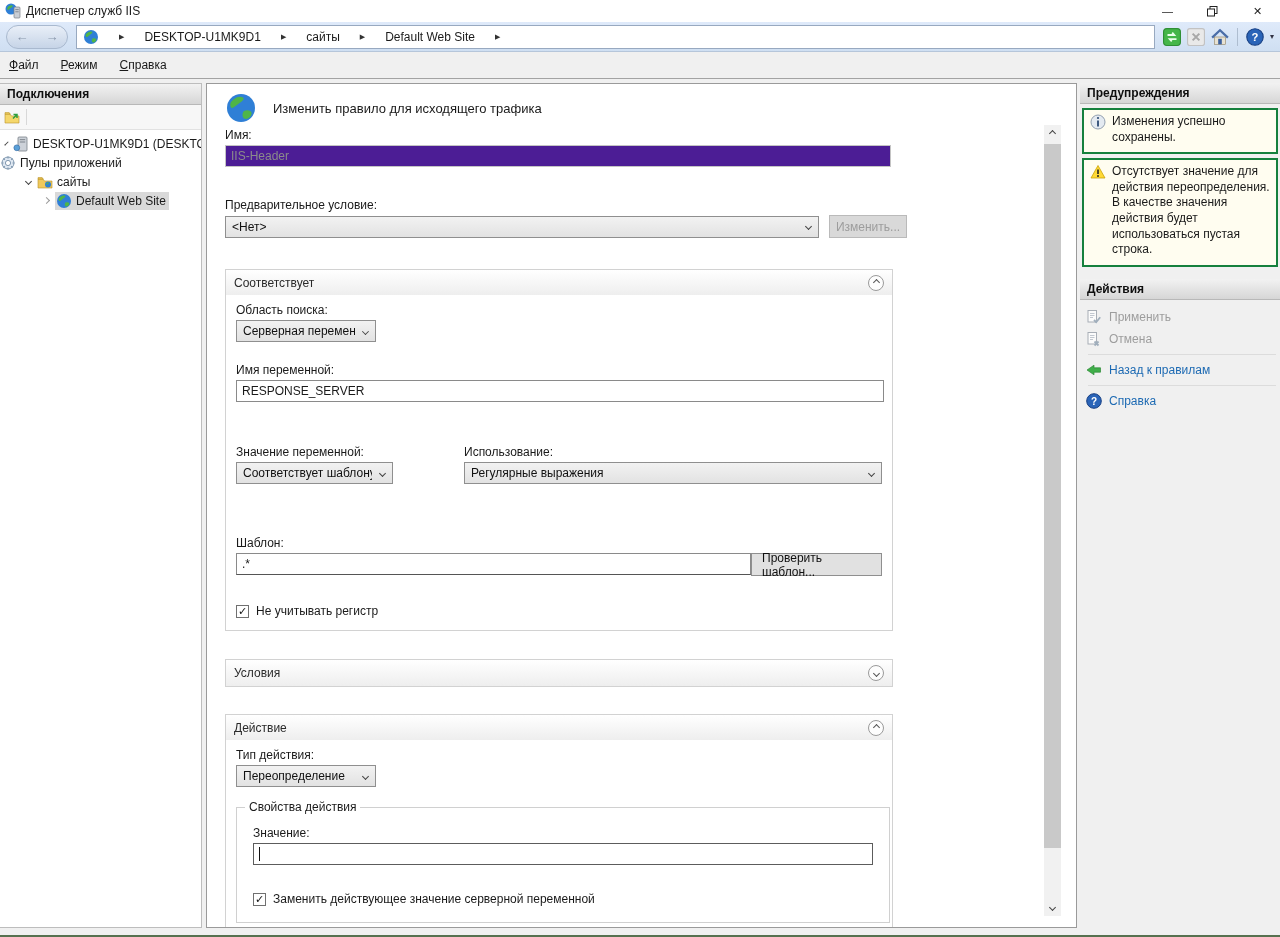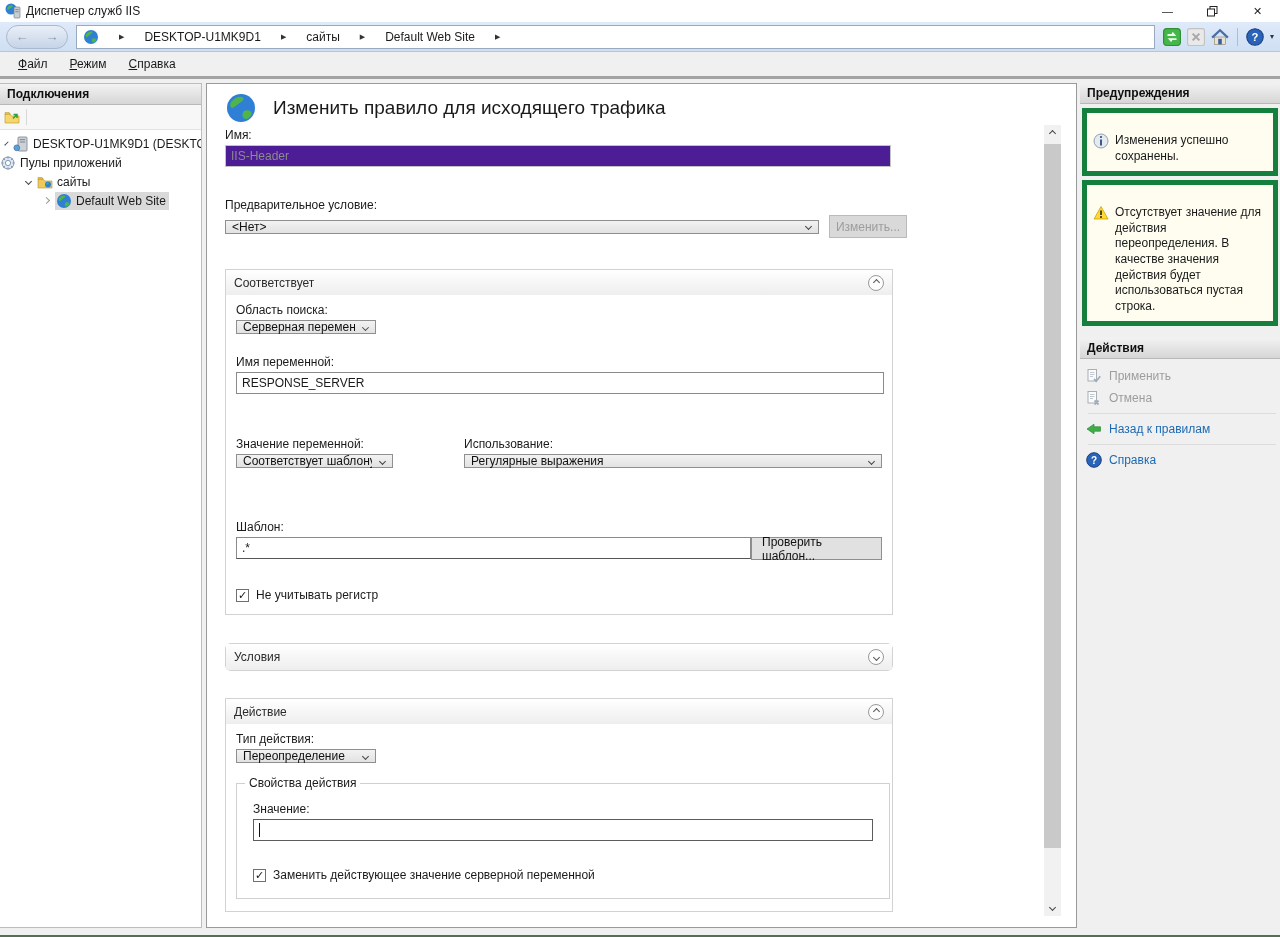--- a/index.html
+++ b/index.html
@@ -20,21 +20,21 @@
   .navpill .arr { color:#8a98ac; font-size:13px; line-height:1; }
   .addressbox { flex:1; height:24px; background:#fff; border:1px solid #98a9c0; display:flex; align-items:center; padding:0 6px; gap:20px; }
   .crumb { font-size:12px; color:#1a1a1a; white-space:nowrap; }
   .crumbsep { color:#333; font-size:7px; }
   .tbicons { display:flex; align-items:center; gap:6px; margin-left:8px; }
   .tbicon { width:18px; height:18px; }
   .tbsep { width:1px; height:18px; background:#aebdd0; margin:0 2px; }
   .helpdrop { font-size:8px; color:#334; }
 
   
-  .menubar { height:27px; background:#f0f0f0; border-bottom:3px solid #a3a3a3; display:flex; align-items:center; padding-left:9px; gap:4px; flex:0 0 auto; }
+  .menubar { height:27px; background:#f0f0f0; border-bottom:1px solid #a3a3a3; display:flex; align-items:center; padding-left:0; gap:4px; flex:0 0 auto; }
   .menuitem { display:inline-block; padding:3px 9px; font-size:12px; color:#1a1a1a; }
   .menuitem::first-letter { text-decoration:underline; }
 
   
   .bodyrow { flex:1; display:flex; padding:4px 0 7px 0; background:#f0f0f0; min-height:0; }
 
   
   .sidebar { width:202px; background:#fff; border:1px solid #bdbdbd; border-left:none; display:flex; flex-direction:column; }
   .paneheader { height:21px; background:linear-gradient(#f2f2f2,#d6d6d6); border-bottom:1px solid #b8b8b8; font-weight:bold; font-size:12px; color:#0f0f0f; display:flex; align-items:center; padding-left:7px; flex:0 0 auto; }
   .sbtools { height:25px; background:#f7f7f7; border-bottom:1px solid #e2e2e2; display:flex; align-items:center; padding-left:4px; gap:6px; }
@@ -50,28 +50,28 @@
   .chev.down { transform:rotate(45deg); }
   .chev.up { transform:rotate(-135deg); }
   .chev.right { transform:rotate(-45deg); border-color:#9a9a9a; }
   .chev.small { width:5px; height:5px; }
 
   
   .mainpanel { flex:1; background:#fff; border:1px solid #9a9a9a; margin-left:4px; margin-right:3px; position:relative; overflow:hidden; }
   .formarea { padding:8px 0 0 18px; width:700px; }
   .pagehead { display:flex; align-items:center; gap:16px; margin-bottom:2px; }
   .pagehead .bigglobe { width:32px; height:32px; }
-  .pagetitle { font-size:19px; color:#1a1a1a; }
+  .pagetitle { font-size:13px; color:#1a1a1a; }
   .flabel { font-size:12px; color:#1a1a1a; margin:4px 0 3px 0; display:block; }
 
   .textbox { height:22px; border:1px solid #8a8a8a; background:#fff; display:flex; align-items:center; padding:0 5px; font-size:12px; color:#1a1a1a; }
   .textbox.disabled { background:#4c1d95; border-color:#c4c4c4; color:#8b8b8b; }
   .caret { display:inline-block; width:1px; height:14px; background:#111; }
 
-  .selectbox { height:14px; background:linear-gradient(#f2f2f2,#e2e2e2); border:1px solid #8f8f8f; display:flex; align-items:center; padding:0 7px 0 6px; font-size:12px; color:#111; justify-content:space-between; gap:8px; }
+  .selectbox { height:22px; background:linear-gradient(#f2f2f2,#e2e2e2); border:1px solid #8f8f8f; display:flex; align-items:center; padding:0 7px 0 6px; font-size:12px; color:#111; justify-content:space-between; gap:8px; }
   .btn { height:23px; background:#e1e1e1; border:1px solid #8f8f8f; font-size:12px; color:#111; display:flex; align-items:center; justify-content:center; padding:0 10px; }
   .btn.disabled { background:#d9d9d9; border-color:#bababa; color:#9d9d9d; }
 
   .section { width:668px; border:1px solid #d2d2d2; margin-top:0; }
   .sechead { height:25px; background:linear-gradient(#ffffff,#eeeeee); display:flex; align-items:center; justify-content:space-between; padding:0 8px; font-size:12px; color:#2a2a2a; }
   .circlebtn { width:16px; height:16px; border-radius:50%; border:1px solid #9a9a9a; background:#fdfdfd; display:flex; align-items:center; justify-content:center; }
   .circlebtn .chev { border-color:#555; }
   .secbody { padding:4px 10px 12px 10px; }
 
   .cbrow { display:flex; align-items:center; gap:7px; }
@@ -81,21 +81,21 @@
   .grouplegend { position:absolute; top:-8px; left:8px; background:#fff; padding:0 4px; font-size:12px; color:#1a1a1a; }
 
   
   .vscroll { position:absolute; top:41px; bottom:11px; right:15px; width:17px; background:#f1f1f1; display:flex; flex-direction:column; }
   .sbtn { height:17px; display:flex; align-items:center; justify-content:center; flex:0 0 auto; }
   .strack { flex:1; position:relative; }
   .sthumb { position:absolute; top:2px; left:0; width:17px; height:93%; background:#c9c9c9; }
 
   
   .rightpanel { width:200px; margin-left:0; background:#f0f0f0; display:flex; flex-direction:column; }
-  .alert { margin:4px 2px 0 2px; border:5px solid #15803d; background:#fffdf0; display:flex; gap:6px; padding:20px 6px 7px 6px; line-height:1.3; font-size:12px; color:#1a1a1a; }
+  .alert { margin:4px 2px 0 2px; border:2px solid #15803d; background:#fffdf0; display:flex; gap:6px; padding:4px 6px 7px 6px; line-height:1.3; font-size:12px; color:#1a1a1a; }
   .alert .aicon { flex:0 0 auto; width:16px; height:16px; }
   .actionshead { margin-top:12px; }
   .actlist { padding:6px 0 0 6px; }
   .actrow { display:flex; align-items:center; gap:7px; height:22px; font-size:12px; }
   .actrow.disabled { color:#9d9d9d; }
   .actrow.link { color:#1d6ab3; }
   .actsep { height:1px; background:#dcdcdc; margin:4px 4px 4px 2px; }
 </style>
 </head>
 <body>
@@ -296,21 +296,21 @@
               <div class="btn" style="width:131px;">Проверить шаблон...</div>
             </div>
 
             <div class="cbrow" style="margin-top:28px;">
               <span class="cbox">✓</span>
               <span>Не учитывать регистр</span>
             </div>
           </div>
         </div>
 
-        <div class="section" style="margin-top:28px;border-radius:6px;">
+        <div class="section" style="margin-top:28px;">
           <div class="sechead" style="height:26px;">
             <span>Условия</span>
             <span class="circlebtn">
                 <span class="chev down small"></span>
               </span>
           </div>
         </div>
 
         <div class="section" style="margin-top:27px;">
           <div class="sechead">

